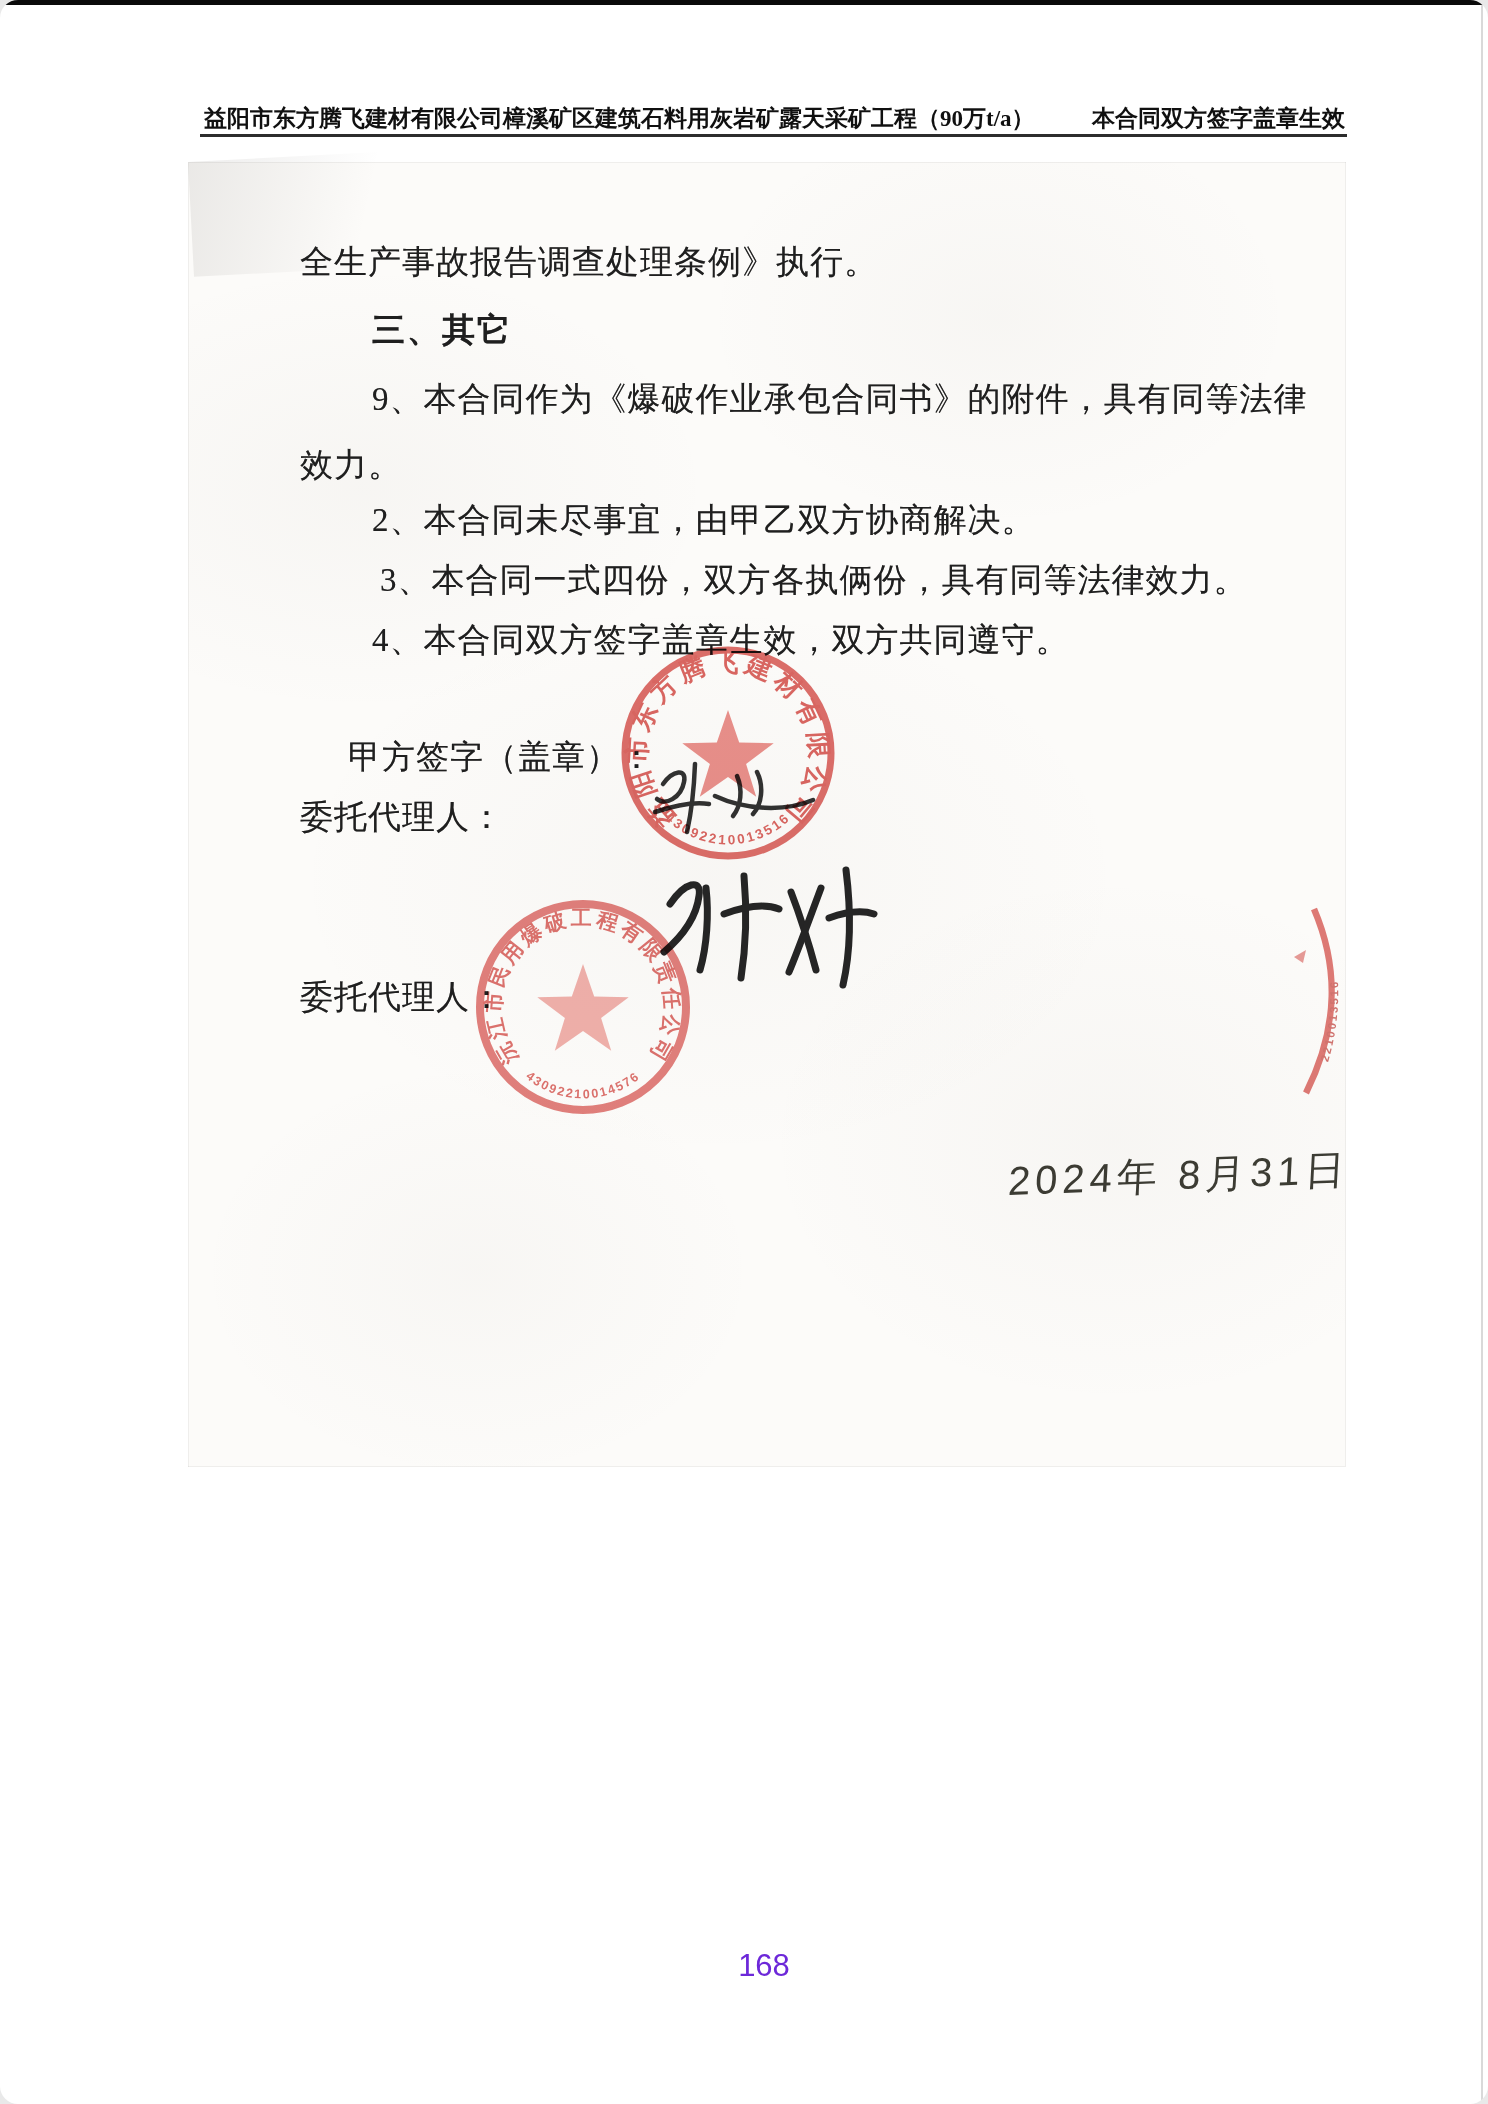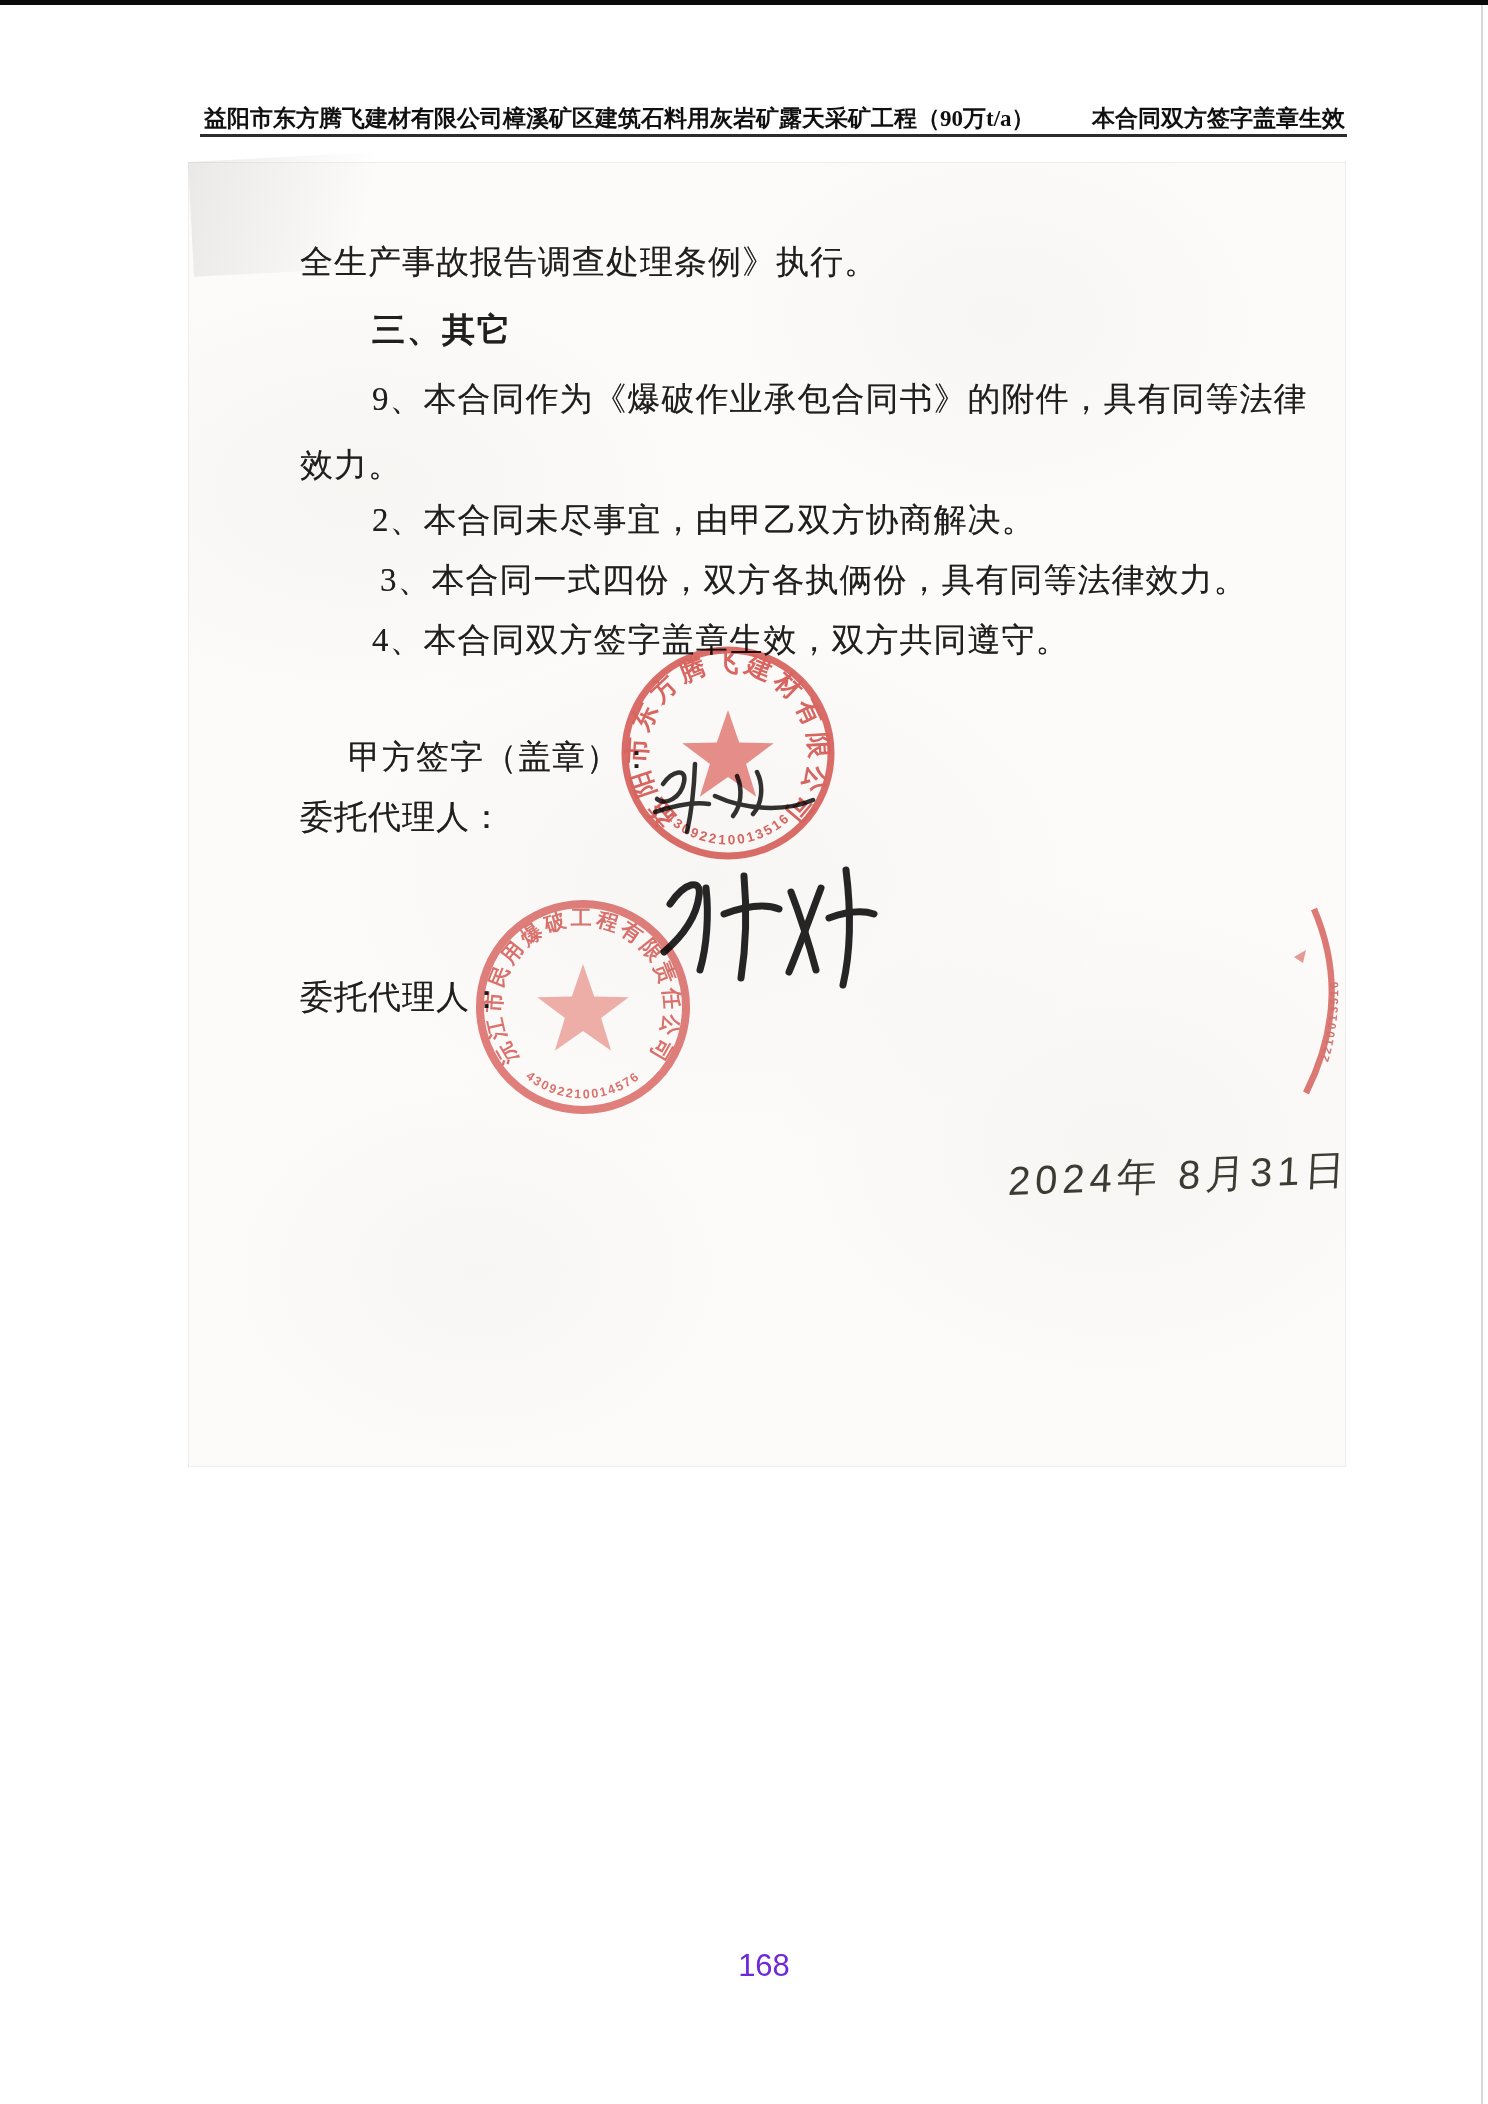--- a/index.html
+++ b/index.html
@@ -1,18 +1,18 @@
 <!DOCTYPE html>
 <html><head>
 <meta charset="utf-8">
 <style>
   html,body{margin:0;padding:0;background:#e9e9e9;}
   .page{
     position:relative; width:1488px; height:2104px; background:#ffffff;
-    overflow:hidden; font-family:"Liberation Serif","DejaVu Serif",serif;
+    overflow:hidden; font-family:"Liberation Serif","DejaVu Serif",serif;border-radius:18px;
   }
   .top-bar{position:absolute;left:0;top:0;width:100%;height:5px;background:#0a0a0a;}
   .right-edge-line{position:absolute;top:5px;right:5px;width:2px;height:2099px;background:rgba(0,0,0,0.15);}
 
   .header{
     position:absolute; left:204px; top:103px; width:1141px;
     display:flex; justify-content:space-between; align-items:flex-end;
     font-weight:bold; font-size:23px; color:#101010; white-space:nowrap;
   }
   .header-rule{position:absolute;left:200px;top:134px;width:1147px;height:3px;background:#2d2d2d;}

